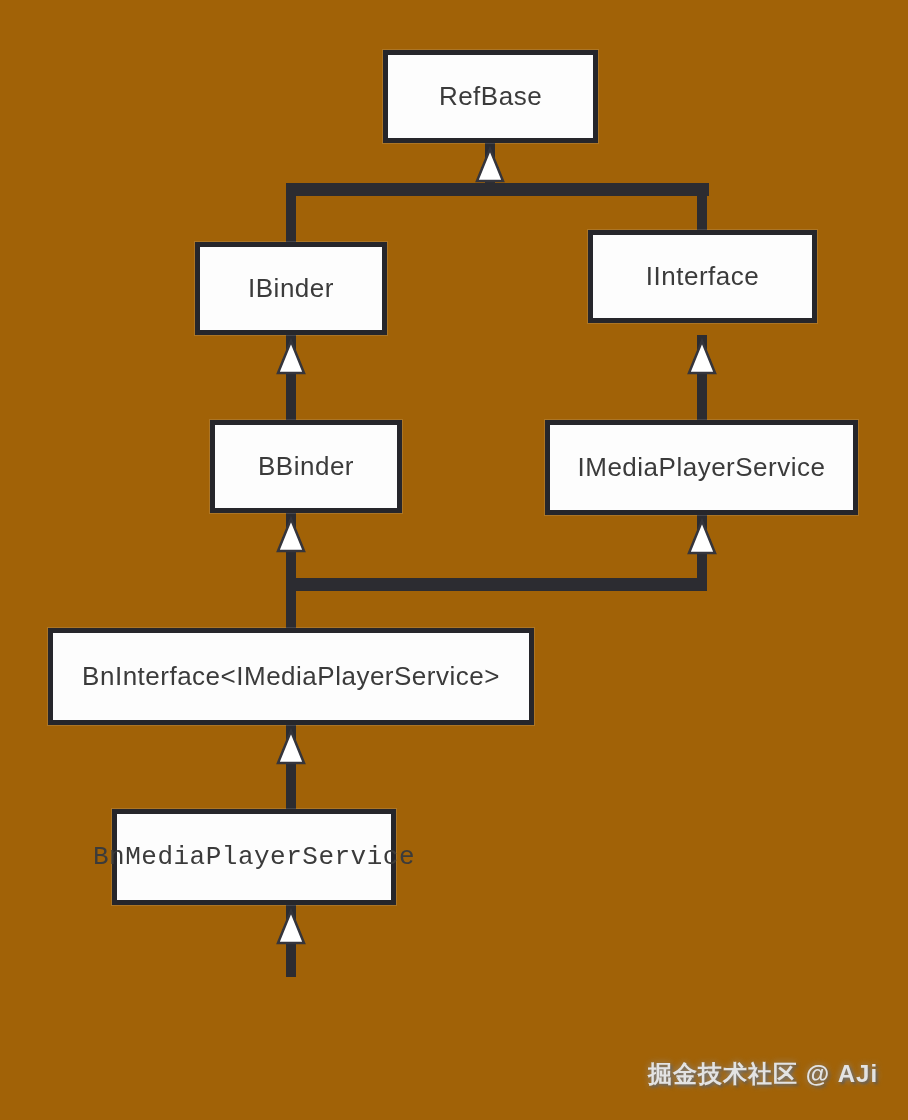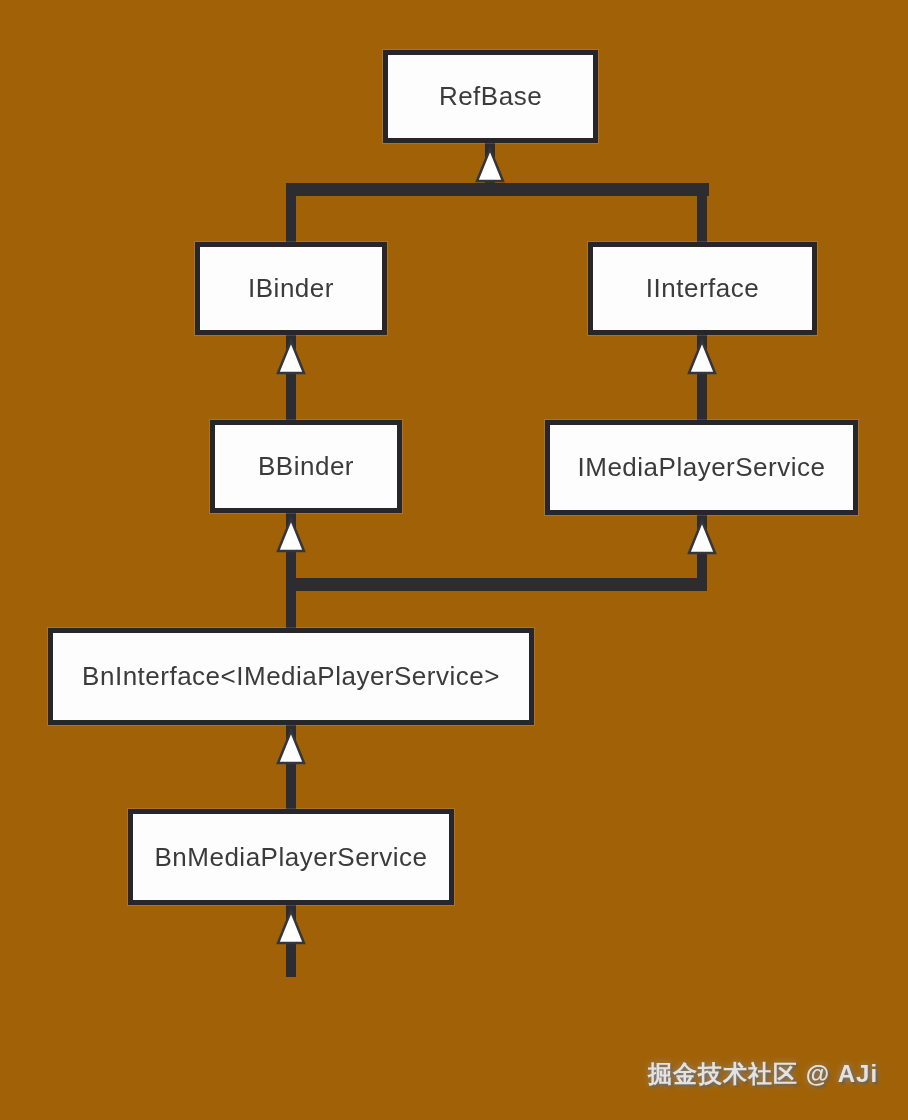--- a/index.html
+++ b/index.html
@@ -49,25 +49,25 @@
     font-size: 24px;
     font-weight: bold;
     letter-spacing: 1px;
     white-space: nowrap;
     text-shadow: 0 0 7px rgba(150,150,150,0.95), 2px 2px 3px rgba(80,80,80,0.9);
   }
 
   
   #node-refbase      { left: 383px; top: 50px;  width: 215px; height: 93px; }
   #node-ibinder      { left: 195px; top: 242px; width: 192px; height: 93px; }
-  #node-iinterface   { left: 588px; top: 242px; width: 229px; height: 93px; text-align: right; }
+  #node-iinterface   { left: 588px; top: 230px; width: 229px; height: 93px; text-align: right; }
   #node-bbinder      { left: 210px; top: 420px; width: 192px; height: 93px; }
   #node-imps         { left: 545px; top: 420px; width: 313px; height: 95px; align-items: center; }
   #node-bninterface  { left: 48px;  top: 628px; width: 486px; height: 97px; }
-  #node-bnmps        { left: 128px; top: 809px; width: 326px; height: 96px; }
+  #node-bnmps        { left: 112px; top: 809px; width: 284px; height: 96px; font-family: Liberation Mono, monospace; }
   #node-mps          { left: 144px; top: 977px; width: 291px; height: 90px; }
 
   
   #e-refbase-stub { left: 485px; top: 143px; width: 10px;  height: 48px; }
   #e-top-bar      { left: 286px; top: 183px; width: 423px; height: 13px; }
   #e-drop-left    { left: 286px; top: 190px; width: 10px;  height: 52px; }
   #e-drop-right   { left: 697px; top: 190px; width: 10px;  height: 52px; }
   #e-ib-bb        { left: 286px; top: 335px; width: 10px;  height: 85px; }
   #e-ii-imps      { left: 697px; top: 335px; width: 10px;  height: 85px; }
   #e-bb-down      { left: 286px; top: 513px; width: 10px;  height: 115px; }

